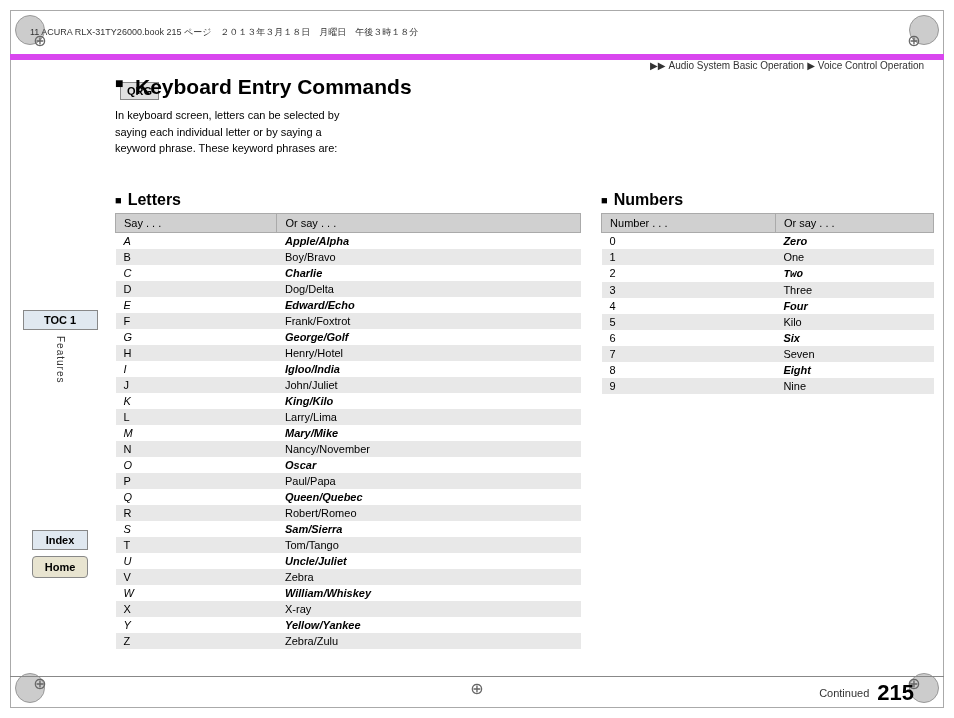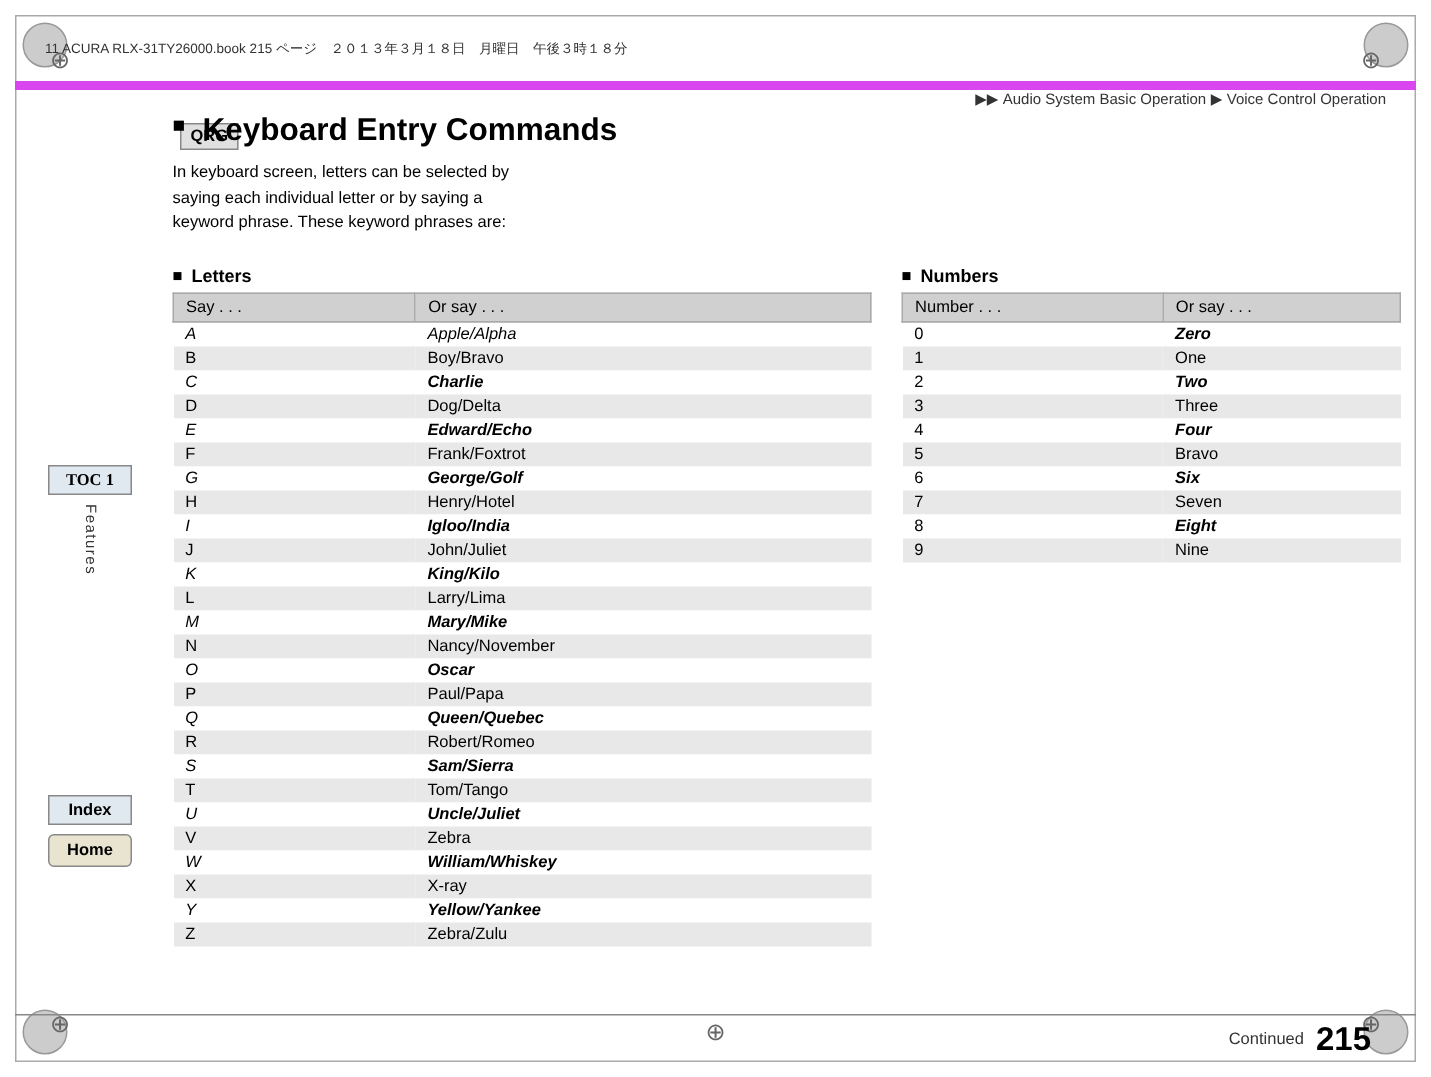--- a/index.html
+++ b/index.html
@@ -64,30 +64,29 @@
       position: absolute;
       left: 10px;
       top: 310px;
       width: 100px;
       display: flex;
       flex-direction: column;
       align-items: center;
     }
 
     .toc-btn {
-      width: 56px;
+      width: 75px;
       padding: 3px 6px;
       border: 1px solid #888;
       background: #e0e8f0;
       font-size: 11px;
       font-weight: bold;
       text-align: center;
       cursor: pointer;
       margin-bottom: 4px;
-      font-family: Liberation Serif, serif;
     }
 
     .toc-features-text {
       font-size: 10px;
       writing-mode: vertical-rl;
       text-orientation: mixed;
       letter-spacing: 1px;
       color: #333;
       margin-top: 2px;
     }
@@ -191,26 +190,27 @@
 
     .col-letters {
       flex: 1.4;
     }
 
     .col-numbers {
       flex: 1;
     }
 
     .col-header {
-      font-size: 12px;
+      font-size: 16px;
       font-weight: bold;
       margin-bottom: 4px;
       display: flex;
       align-items: center;
       gap: 6px;
+      margin-top: 14px;
     }
     .col-header::before {
       content: '■';
       font-size: 11px;
     }
 
     
     table {
       border-collapse: collapse;
       width: 100%;
@@ -330,21 +330,21 @@
       <table>
         <thead>
           <tr>
             <th>Say . . .</th>
             <th>Or say . . .</th>
           </tr>
         </thead>
         <tbody id="letters-tbody">
             <tr class="odd-row">
               <td><em>A</em></td>
-              <td><em style="font-weight: normal;">Apple/Alpha</em></td>
+              <td><em style="font-weight: bold;">Apple/Alpha</em></td>
             </tr>
             <tr class="even-row">
               <td>B</td>
               <td>Boy/Bravo</td>
             </tr>
             <tr class="odd-row">
               <td><em>C</em></td>
               <td><em style="font-weight: bold;">Charlie</em></td>
             </tr>
             <tr class="even-row">
@@ -456,33 +456,33 @@
             <tr class="odd-row">
               <td>0</td>
               <td><em style="font-weight: bold;">Zero</em></td>
             </tr>
             <tr class="even-row">
               <td>1</td>
               <td>One</td>
             </tr>
             <tr class="odd-row">
               <td>2</td>
-              <td><em style="font-weight: bold;">Two</em></td>
+              <td><em style="font-weight: bold; font-family: Liberation Mono, monospace;">Two</em></td>
             </tr>
             <tr class="even-row">
               <td>3</td>
               <td>Three</td>
             </tr>
             <tr class="odd-row">
               <td>4</td>
               <td><em style="font-weight: bold;">Four</em></td>
             </tr>
             <tr class="even-row">
               <td>5</td>
-              <td>Bravo</td>
+              <td>Kilo</td>
             </tr>
             <tr class="odd-row">
               <td>6</td>
               <td><em style="font-weight: bold;">Six</em></td>
             </tr>
             <tr class="even-row">
               <td>7</td>
               <td>Seven</td>
             </tr>
             <tr class="odd-row">

